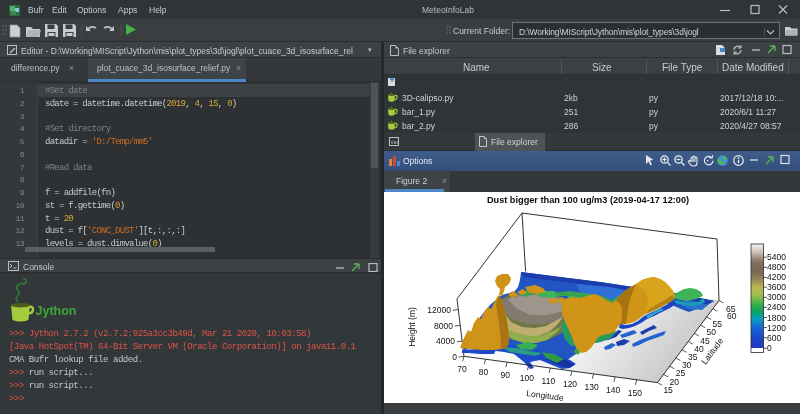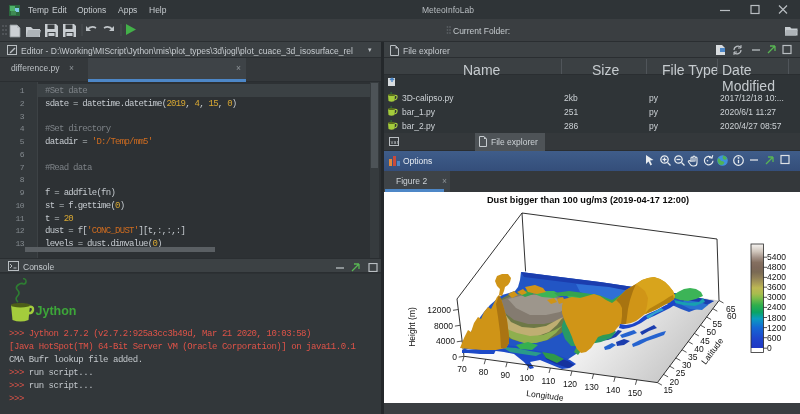--- a/index.html
+++ b/index.html
@@ -31,21 +31,21 @@
   #consHeader { left:0; top:258px; width:381px; height:15px; background:#3c4144; border-top:1px solid #2a2e31; border-bottom:1px solid #2a2e31; }
   #consArea { left:0; top:274px; width:381px; height:140px; background:#32373a; }
   .consline { position:absolute; left:9px; white-space:pre; font-family:"Liberation Mono",monospace; font-size:9px; letter-spacing:-0.45px; color:#c3c8cc; }
   .red { color:#df5348; }
 
   
   #splitter { left:381px; top:42px; width:3px; height:372px; background:#24282b; }
   #feHeader { left:384px; top:42px; width:416px; height:16px; background:#3c4144; border-bottom:1px solid #2a2e31; }
   #feTable { left:384px; top:58px; width:416px; height:75px; background:#2f3437; }
   #feTHead { left:384px; top:58px; width:416px; height:17px; background:#3b4043; border-bottom:1px solid #2a2e31; }
-  .th { position:absolute; top:62px; font-size:14px; color:#c6cbcf; }
+  .th { position:absolute; top:62px; font-size:10px; color:#c6cbcf; }
   .vline { position:absolute; top:59px; width:1px; height:15px; background:#50555a; }
   .frow { position:absolute; left:402px; font-size:8.5px; color:#cdd2d6; white-space:nowrap; }
   .fcell { position:absolute; font-size:8.5px; color:#cdd2d6; white-space:nowrap; }
   #feTabs { left:384px; top:133px; width:416px; height:18px; background:#34383b; border-bottom:1px solid #2a2e31; }
 
   #figHeader { left:384px; top:151px; width:416px; height:20px; background:linear-gradient(#3f5d8a,#344e7a); }
   #figTabs { left:384px; top:171px; width:416px; height:21px; background:#34383b; }
   #plot { left:384px; top:192px; width:416px; height:211px; background:#ffffff; }
   #botstrip { left:384px; top:403px; width:416px; height:11px; background:#3a3e41; }
 
@@ -57,21 +57,21 @@
 <div id="app">
 
   
   <div class="abs" id="menubar"></div>
   <svg class="ico" style="left:9px;top:5px" width="11" height="11" viewBox="0 0 11 11">
     <rect x="0" y="0" width="11" height="11" fill="#2c6a3f"></rect>
     <rect x="1" y="1" width="5" height="5" fill="#4db36a"></rect>
     <rect x="6" y="3" width="4" height="4" fill="#7ec7e8"></rect>
     <rect x="2" y="6" width="5" height="4" fill="#3f8a54"></rect>
   </svg>
-  <span class="menuitem" style="left:28px">Temp</span>
+  <span class="menuitem" style="left:28px">Bufr</span>
   <span class="menuitem" style="left:52px">Edit</span>
   <span class="menuitem" style="left:77px">Options</span>
   <span class="menuitem" style="left:118px">Apps</span>
   <span class="menuitem" style="left:149px">Help</span>
   <span id="titletxt">MeteoInfoLab</span>
   <svg class="ico" style="left:718px;top:4px" width="74" height="12" viewBox="0 0 74 12">
     <line x1="2" y1="6.5" x2="12" y2="6.5" stroke="#b9bec2" stroke-width="1.2"></line>
     <rect x="33" y="1.5" width="8" height="8" fill="none" stroke="#b9bec2" stroke-width="1.2"></rect>
     <path d="M61 1.5 L69 9.5 M69 1.5 L61 9.5" stroke="#b9bec2" stroke-width="1.2"></path>
   </svg>
@@ -126,39 +126,47 @@
     <g fill="#585d61">
         <circle cx="1.5" cy="2" r="0.9"></circle>
         <circle cx="1.5" cy="5" r="0.9"></circle>
         <circle cx="1.5" cy="8" r="0.9"></circle>
         <circle cx="4" cy="2" r="0.9"></circle>
         <circle cx="4" cy="5" r="0.9"></circle>
         <circle cx="4" cy="8" r="0.9"></circle>
       </g>
   </svg>
   <span id="cfLabel">Current Folder:</span>
+  <div class="abs" id="combo">
+    <span class="txt">D:\Working\MIScript\Jython\mis\plot_types\3d\jogl</span>
+    <svg style="position:absolute;right:3px;top:5px" width="12" height="8" viewBox="0 0 12 8">
+      <line x1="0" y1="0" x2="0" y2="8" stroke="#6e7377" stroke-width="1"></line>
+      <path d="M3 2.5 l3.5 3.5 l3.5 -3.5" fill="none" stroke="#b9bec2" stroke-width="1.2"></path>
+    </svg>
+  </div>
   <svg class="ico" style="left:785px;top:25px" width="13" height="11" viewBox="0 0 13 11">
     <path d="M0 2 h5 l1.5 1.5 h6 v7 h-12.5 z" fill="#c8cdd1"></path>
     <path d="M1 5 h11.5 l-1.5 5.5 h-11.5 z" fill="#aeb3b7"></path>
   </svg>
 
   
   <div class="abs" id="leftcol"></div>
   <div class="abs" id="edHeader"></div>
   <svg class="ico" style="left:7px;top:45px" width="10" height="10" viewBox="0 0 10 10">
     <rect x="0.5" y="0.5" width="9" height="9" fill="none" stroke="#b9bec2" stroke-width="1"></rect>
     <path d="M3 7 L7.5 2.5 l1 1 L4 8 l-1.5 .5 z" fill="#b9bec2"></path>
   </svg>
   <span class="abs" style="left:21px;top:46px;font-size:8.5px;color:#c6cbcf;white-space:nowrap">Editor - D:\Working\MIScript\Jython\mis\plot_types\3d\jogl\plot_cuace_3d_isosurface_rel</span>
   <span class="abs" style="left:368px;top:46px;font-size:7px;color:#b9bec2">▾</span>
 
   <div class="abs" id="edTabs"></div>
   <div class="abs" style="left:88px;top:58px;width:158px;height:23px;background:#3e4347"></div>
   <span class="tab1" style="left:11px;top:63px">difference.py</span>
   <span class="tab1" style="left:69px;top:63px;color:#8f959a">×</span>
+  <span class="tab1" style="left:97px;top:63px">plot_cuace_3d_isosurface_relief.py</span>
   <span class="tab1" style="left:236px;top:63px;color:#8f959a">×</span>
   <div class="abs" style="left:88px;top:79px;width:158px;height:3px;background:#4d87c7"></div>
 
   <div class="abs" id="edArea"></div>
   <div class="abs" style="left:38px;top:84px;width:333px;height:13px;background:#3b4144"></div>
   <div class="abs" id="gutter"></div>
   
   <div class="lnum" style="top:86px">1</div>
   <div class="lnum" style="top:98.75px">2</div>
   <div class="lnum" style="top:111.5px">3</div>

